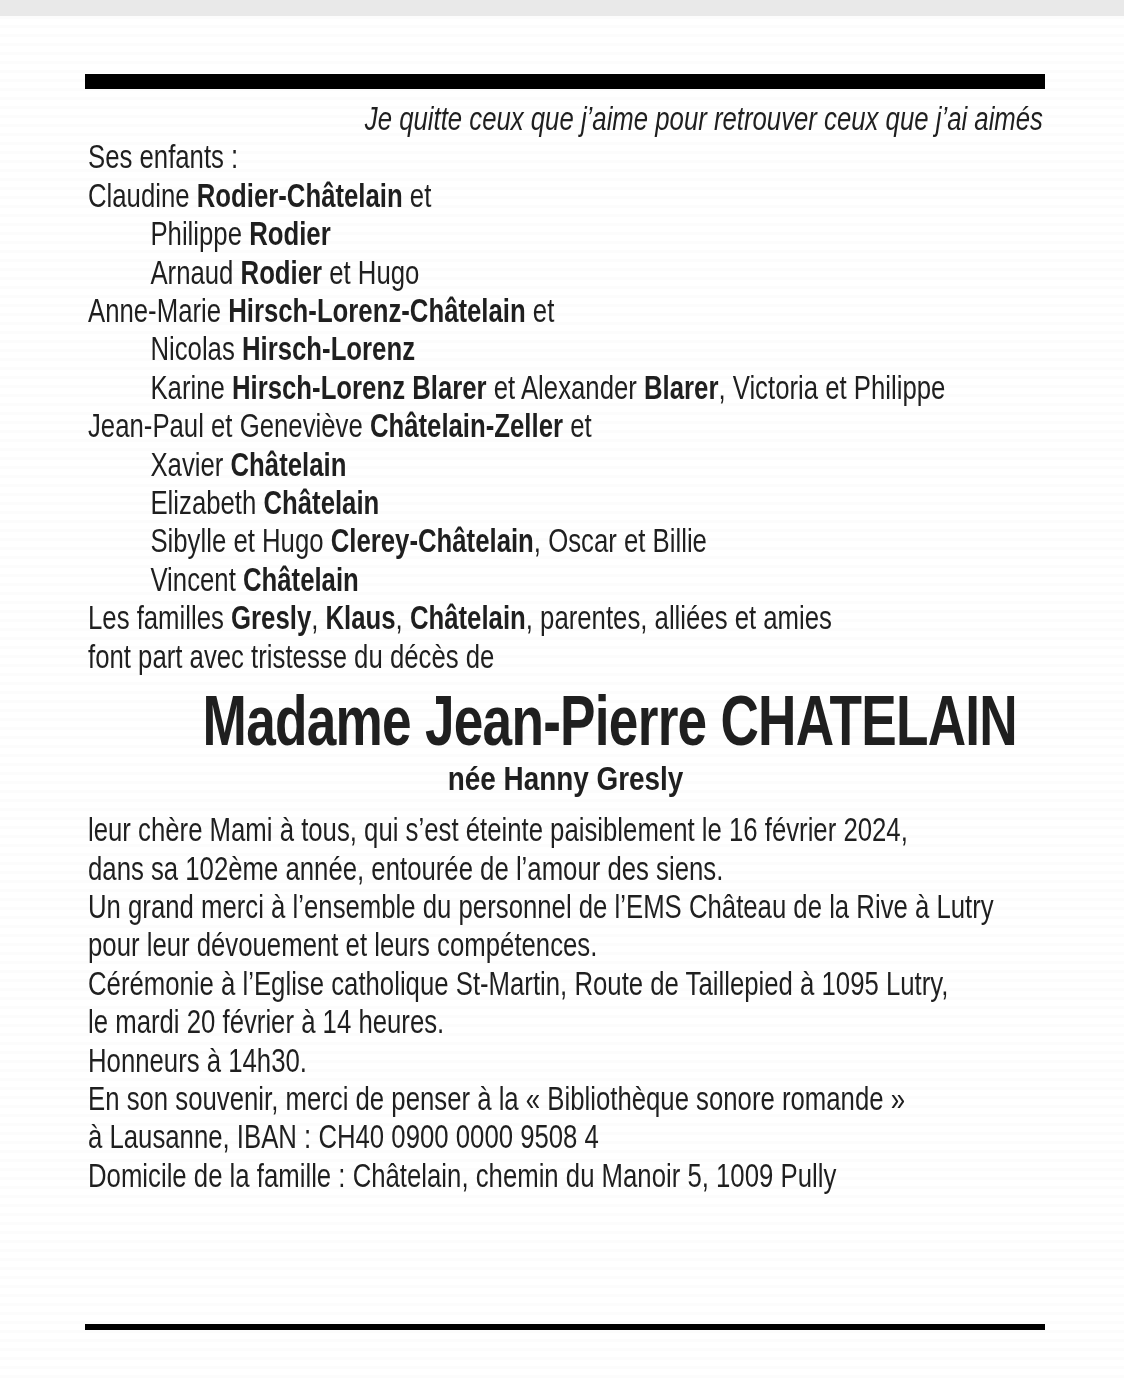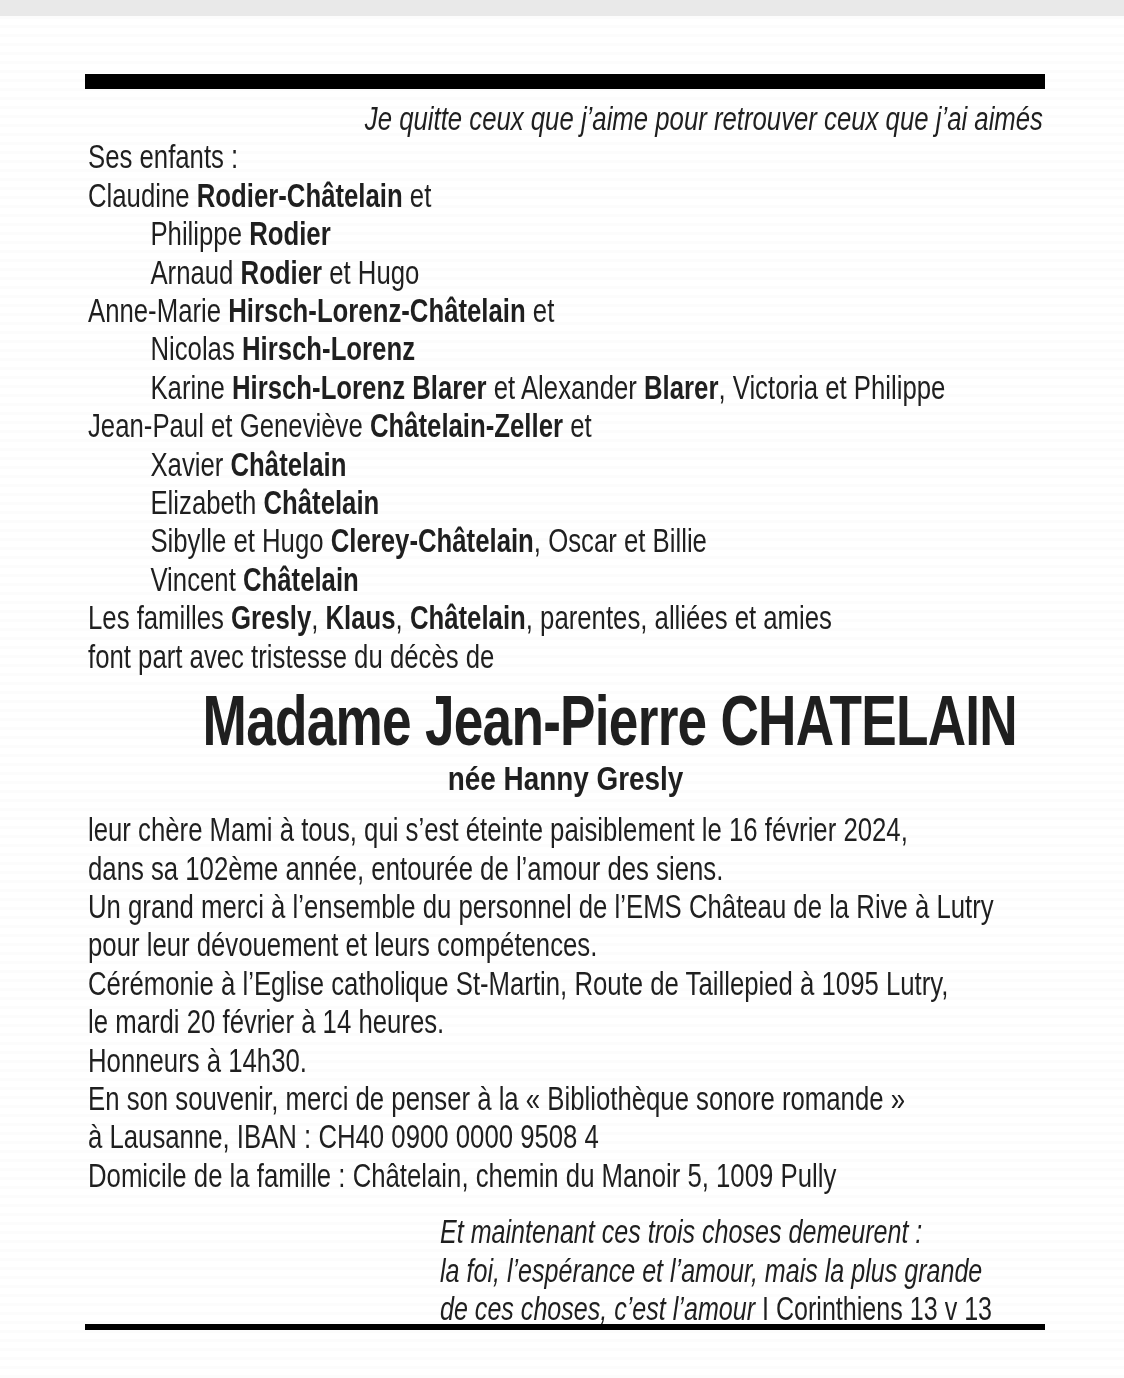--- a/index.html
+++ b/index.html
@@ -127,23 +127,18 @@
         <div class="line"><span>Un grand merci à l’ensemble du personnel de l’EMS Château de la Rive à Lutry</span></div>
         <div class="line"><span>pour leur dévouement et leurs compétences.</span></div>
         <div class="line"><span>Cérémonie à l’Eglise catholique St-Martin, Route de Taillepied à 1095 Lutry,</span></div>
         <div class="line"><span>le mardi 20 février à 14 heures.</span></div>
         <div class="line"><span>Honneurs à 14h30.</span></div>
         <div class="line"><span>En son souvenir, merci de penser à la « Bibliothèque sonore romande »</span></div>
         <div class="line"><span>à Lausanne, IBAN : CH40 0900 0000 9508 4</span></div>
         <div class="line"><span>Domicile de la famille : Châtelain, chemin du Manoir 5, 1009 Pully</span></div>
       </div>
 
-    <div class="closing-block">
-        <div class="cq-line"><span class="i">Et maintenant ces trois choses demeurent :</span></div>
-        <div class="cq-line"><span class="i">la foi, l’espérance et l’amour, mais la plus grande</span></div>
-        <div class="cq-line"><span class="i">de ces choses, c’est l’amour</span><span> I Corinthiens 13 v 13</span></div>
-      </div>
 
   </div>
 
   <div class="bar bar-bottom"></div>
 
 </div>
 
 </body></html>

